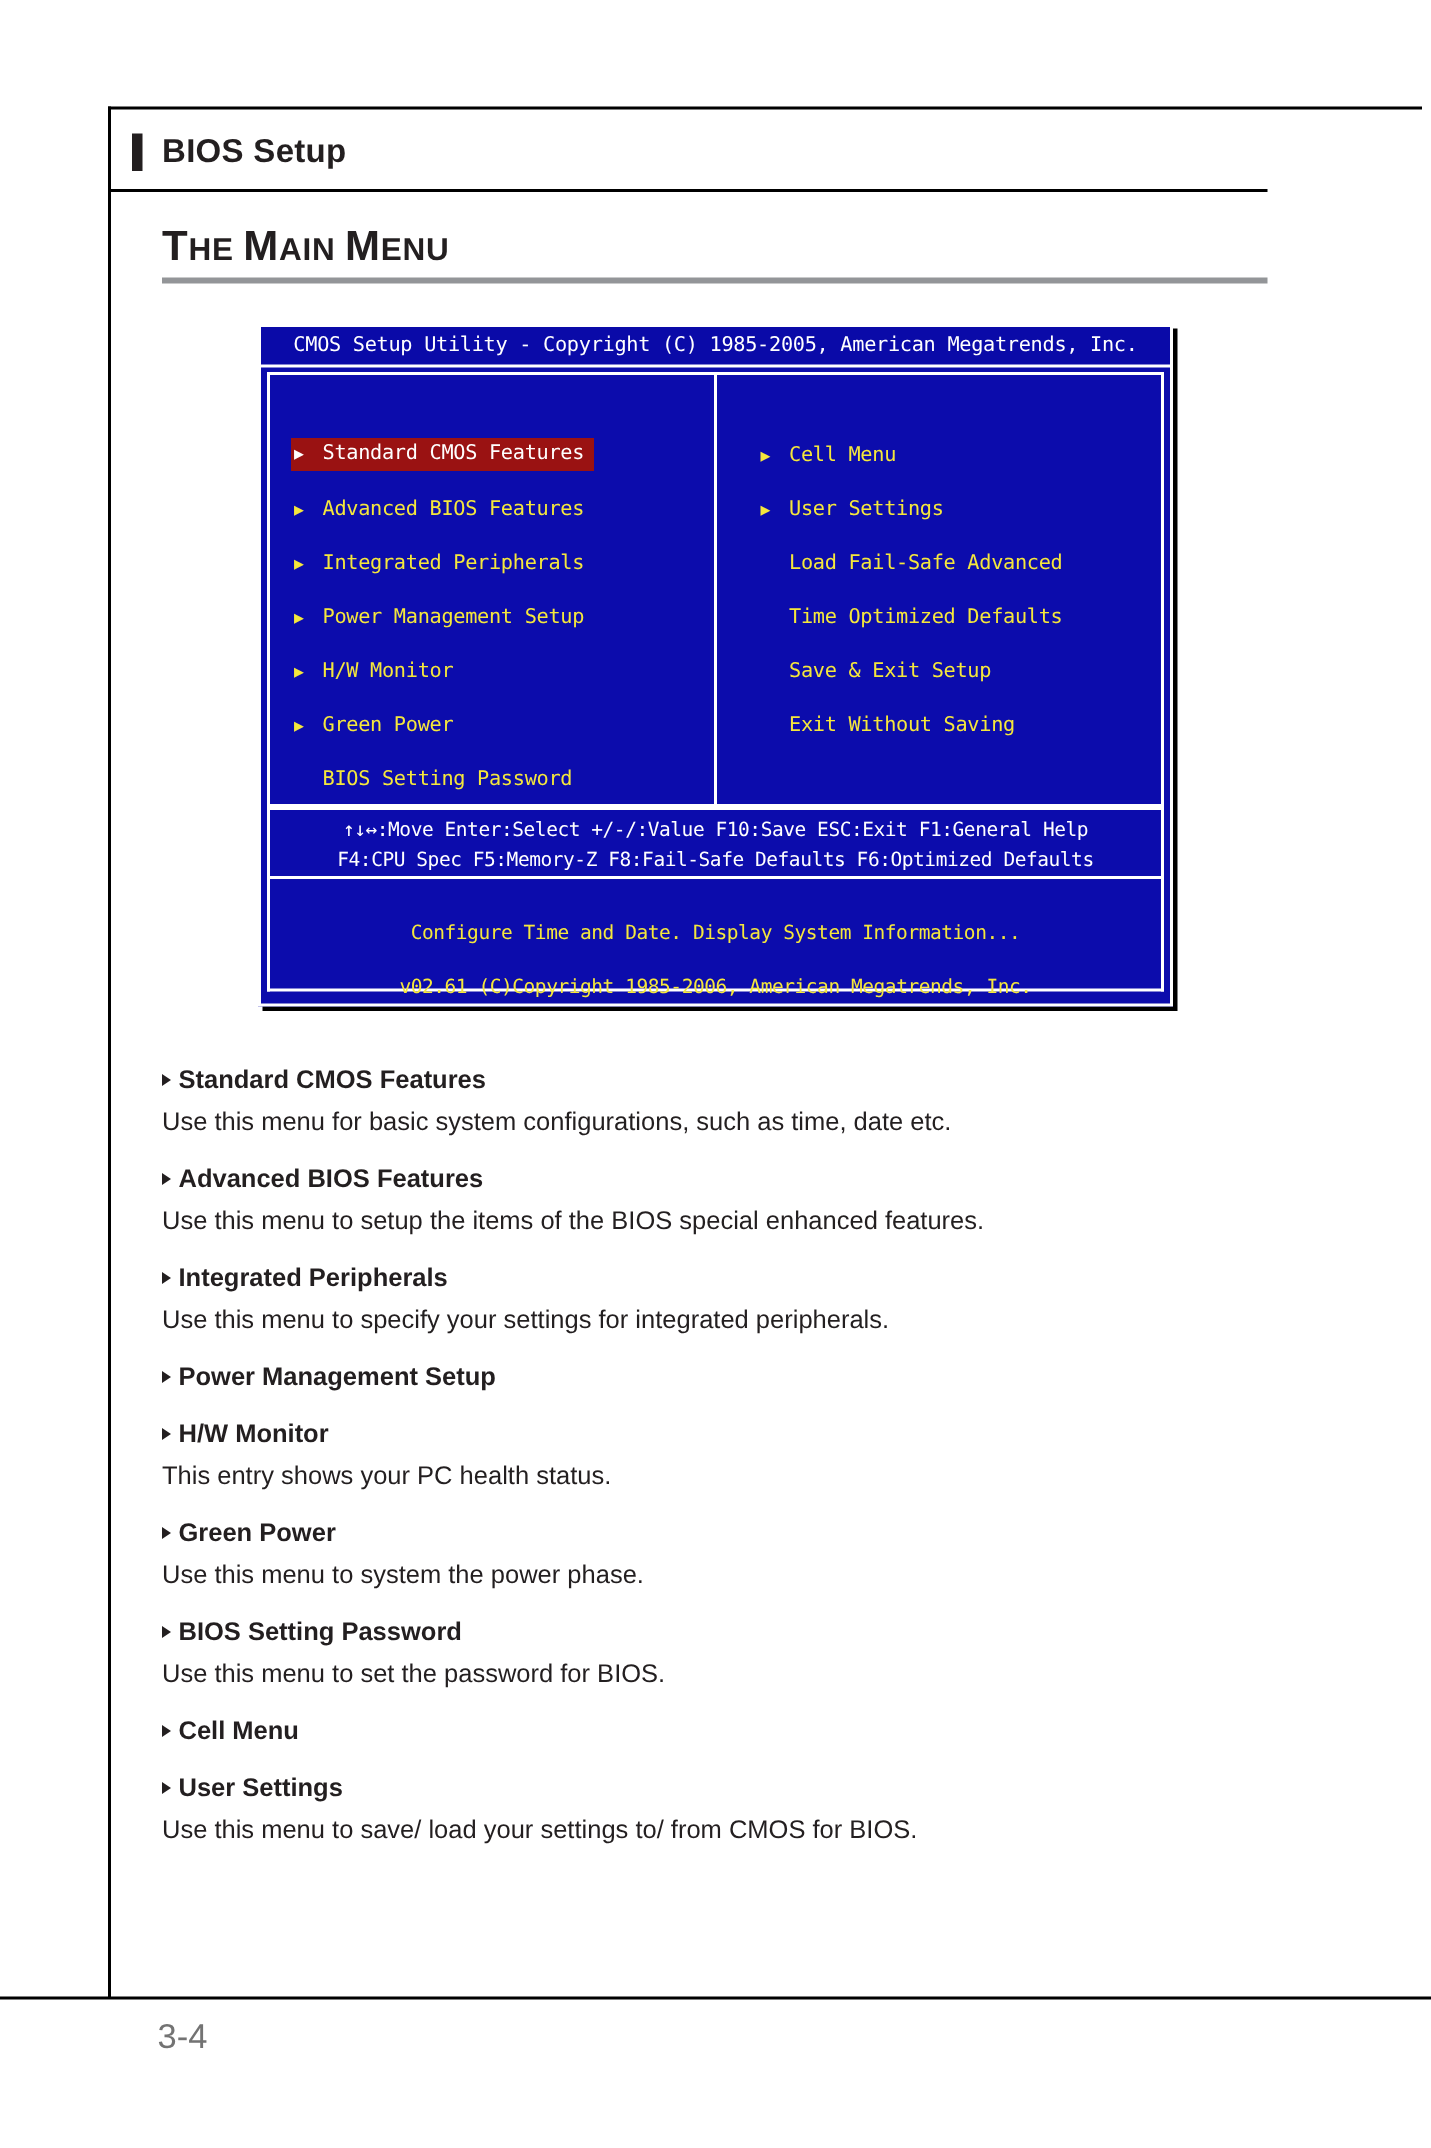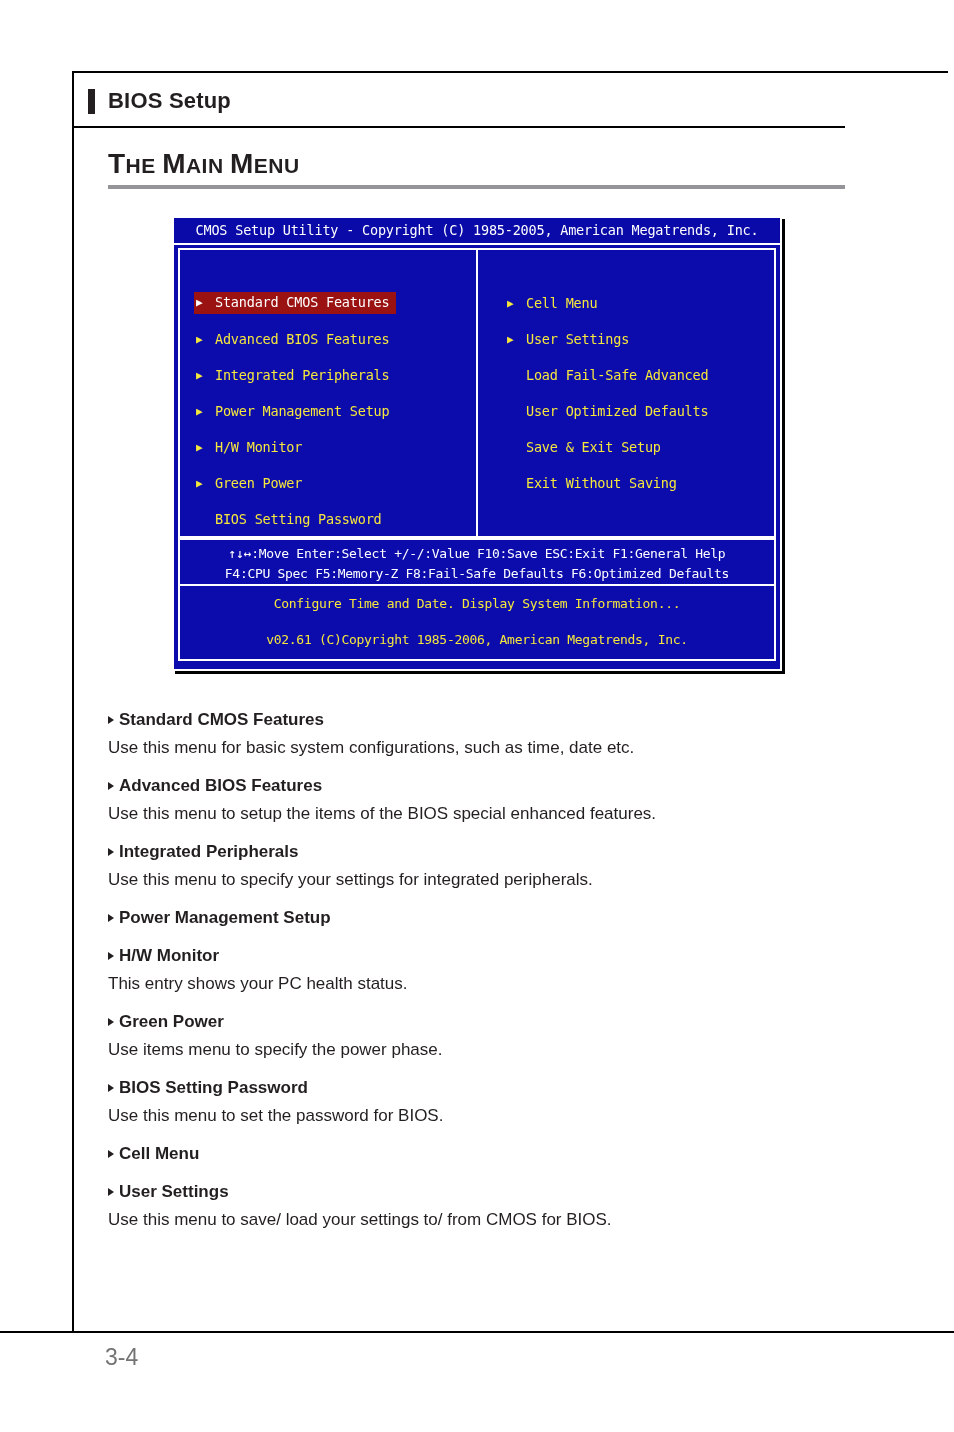--- a/index.html
+++ b/index.html
@@ -194,21 +194,21 @@
     border: 2px solid #ffffff;
     border-top: none;
     box-sizing: border-box;
     height: 75px;
     background: #0c0cac;
     color: #f5e73c;
     font-size: 13px;
     text-align: center;
     letter-spacing: -0.3px;
     white-space: nowrap;
-    padding-top: 0;
+    padding-top: 19px;
   }
   #bios-bottom .bline { line-height: 36px; }
 
   
   #descriptions {
     position: absolute;
     left: 108px;
     top: 708px;
     width: 800px;
   }
@@ -326,21 +326,21 @@
         </div>
         <div class="bios-item">
           <div style="display: flex; align-items: center;">
             <span class="arrow blank">▶</span>
             <span class="label-box">Load Fail-Safe Advanced</span>
           </div>
         </div>
         <div class="bios-item">
           <div style="display: flex; align-items: center;">
             <span class="arrow blank">▶</span>
-            <span class="label-box">User Optimized Defaults</span>
+            <span class="label-box">Time Optimized Defaults</span>
           </div>
         </div>
         <div class="bios-item">
           <div style="display: flex; align-items: center;">
             <span class="arrow blank">▶</span>
             <span class="label-box">Save &amp; Exit Setup</span>
           </div>
         </div>
         <div class="bios-item">
           <div style="display: flex; align-items: center;">
@@ -393,21 +393,21 @@
         <span class="tri"></span>
         <span>H/W Monitor</span>
       </div>
       <div class="desc-body">This entry shows your PC health status.</div>
     </div>
     <div class="desc-block">
       <div class="desc-title">
         <span class="tri"></span>
         <span>Green Power</span>
       </div>
-      <div class="desc-body">Use items menu to specify the power phase.</div>
+      <div class="desc-body">Use this menu to system the power phase.</div>
     </div>
     <div class="desc-block">
       <div class="desc-title">
         <span class="tri"></span>
         <span>BIOS Setting Password</span>
       </div>
       <div class="desc-body">Use this menu to set the password for BIOS.</div>
     </div>
     <div class="desc-block">
       <div class="desc-title">

